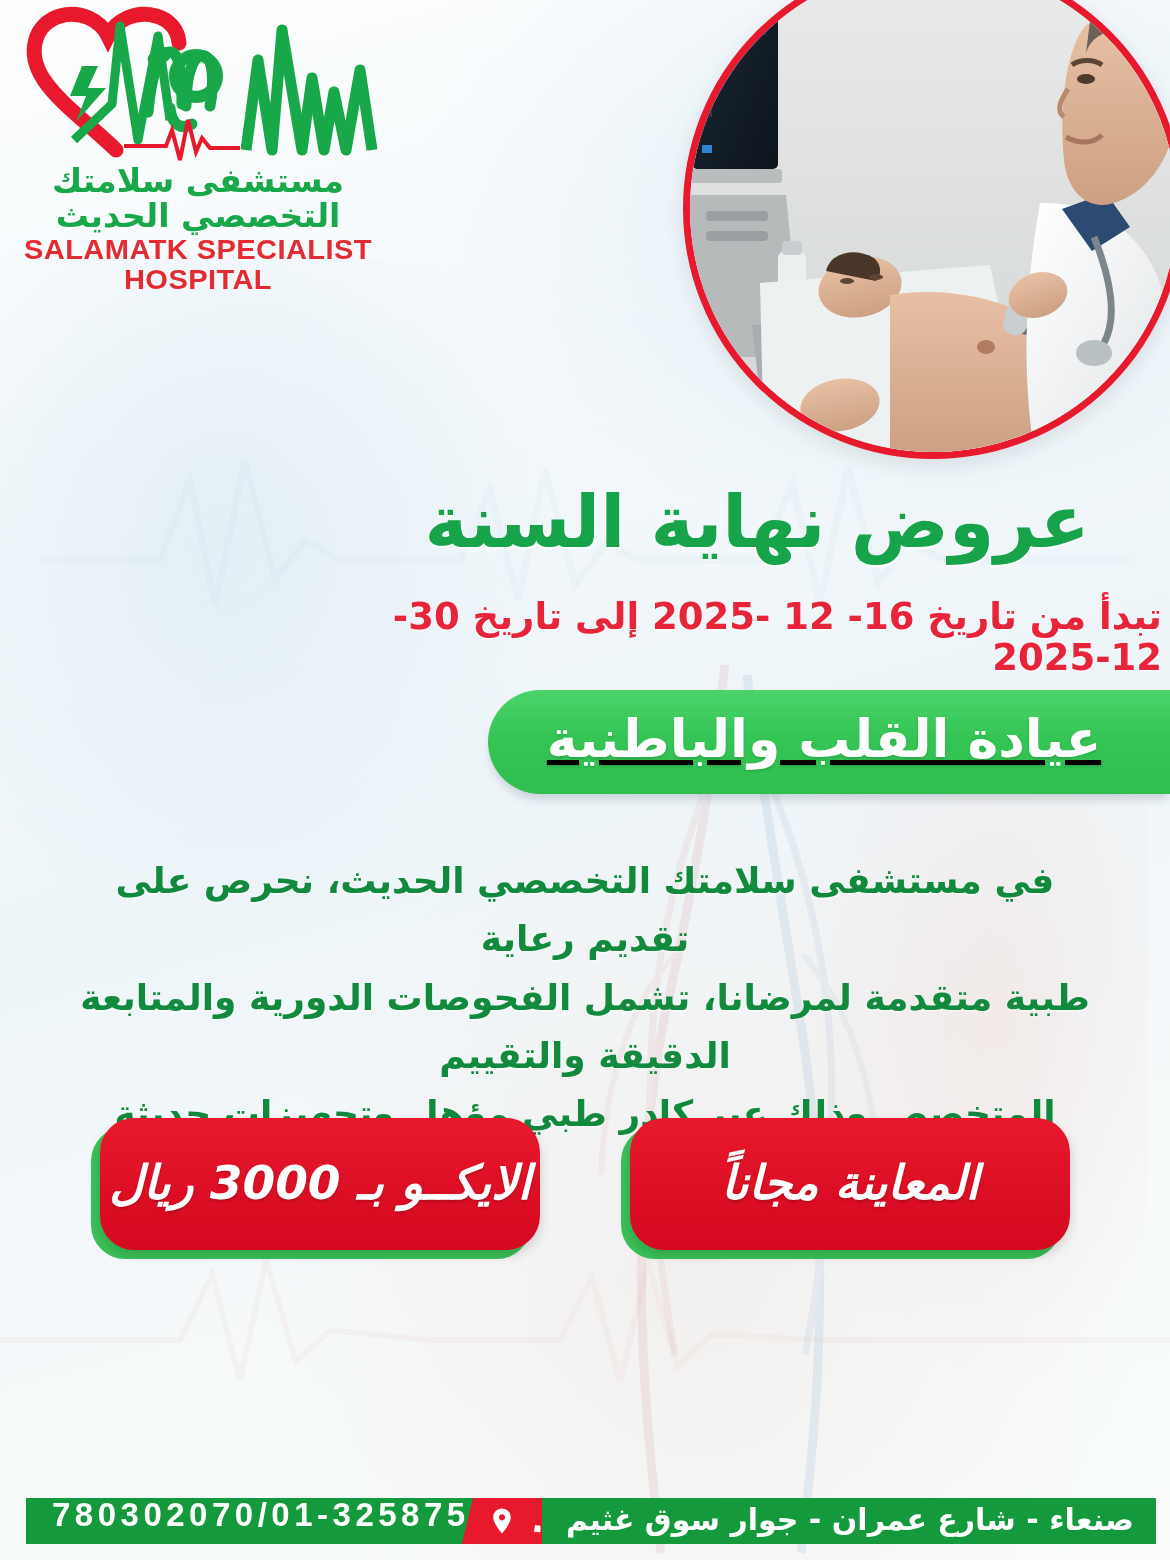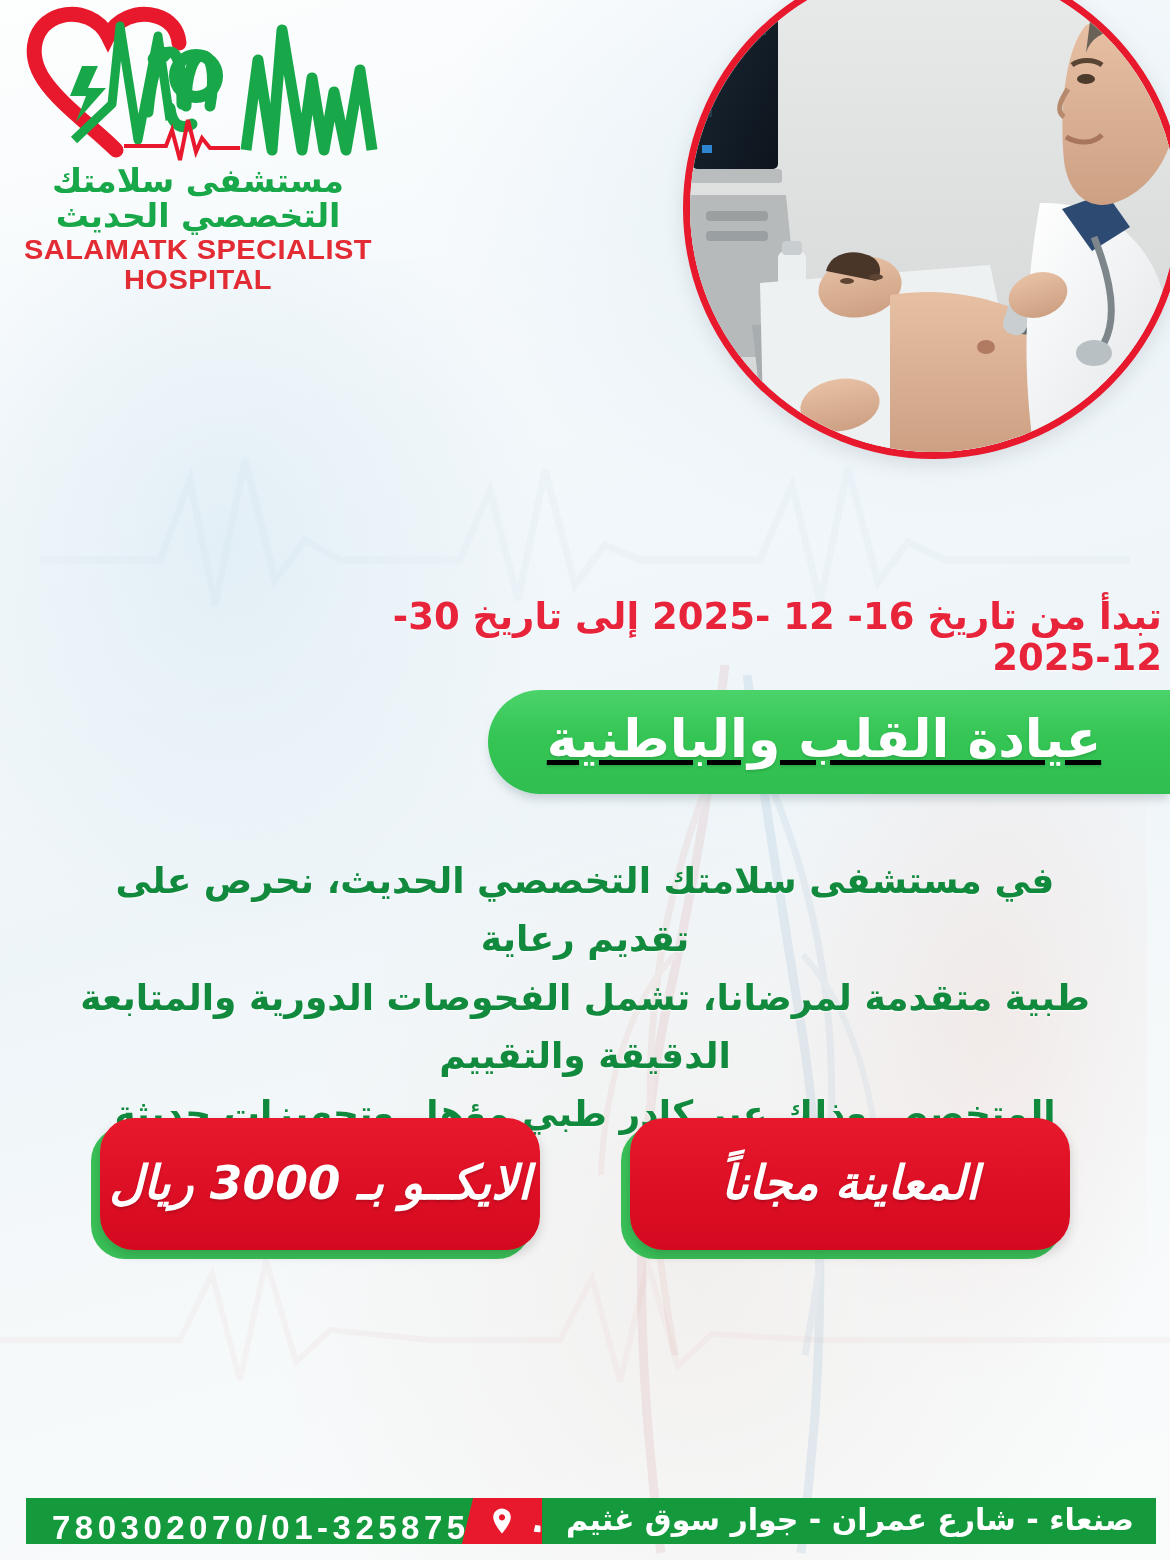--- a/index.html
+++ b/index.html
@@ -131,21 +131,21 @@
   
   .phone-group{position:absolute;left:28px;bottom:8px;display:flex;align-items:center;}
   .phone-badge{
     width:74px;height:46px;background:#E8192C;
     clip-path:polygon(14% 0,100% 0,86% 100%,0 100%);
     display:flex;align-items:center;justify-content:center;
   }
   .phone-bar{
     height:46px;background:#149A3D;
     clip-path:polygon(0 0,100% 0,100% 100%,0 100%);
-    display:flex;align-items:flex-end;padding:0 22px 0 26px;
+    display:flex;align-items:flex-start;padding:0 22px 0 26px;
     margin-left:-2px;
   }
   .phone-num{
     color:#fff;font-size:33px;font-weight:700;letter-spacing:4.5px;
     direction:ltr;font-family:"Liberation Sans",sans-serif;line-height:1;
   }
   .addr-group{position:absolute;right:16px;bottom:8px;display:flex;align-items:center;}
   .addr-bar{
     height:46px;background:#149A3D;
     display:flex;align-items:center;padding:0 22px 0 24px;margin-right:-2px;
@@ -301,20 +301,21 @@
       <ellipse cx="396" cy="114" rx="9" ry="5" fill="#4c3a2c"></ellipse>
       <path d="M382,100 C390,94 404,94 412,100" fill="none" stroke="#5a4433" stroke-width="5"></path>
       <path d="M376,172 C390,180 404,178 412,170" fill="none" stroke="#a8765d" stroke-width="5"></path>
 
       <ellipse cx="348" cy="330" rx="30" ry="22" transform="rotate(-18 348 330)" fill="url(#skin)"></ellipse>
 
       <ellipse cx="150" cy="440" rx="40" ry="26" transform="rotate(-10 150 440)" fill="url(#skin)"></ellipse>
     </svg>
   </div>
 
+  <div class="headline">عروض نهاية السنة</div>
   <div class="subheadline">تبدأ من تاريخ 16- 12 -2025 إلى تاريخ 30-12-2025</div>
 
   <div class="clinic-banner">
     <span class="clinic-text">عيادة القلب والباطنية</span>
   </div>
 
   <div class="body-copy">
     <p>في مستشفى سلامتك التخصصي الحديث، نحرص على تقديم رعاية</p>
     <p>طبية متقدمة لمرضانا، تشمل الفحوصات الدورية والمتابعة الدقيقة والتقييم</p>
     <p>المتخصص وذلك عبر كادر طبي مؤهل وتجهيزات حديثة</p>

